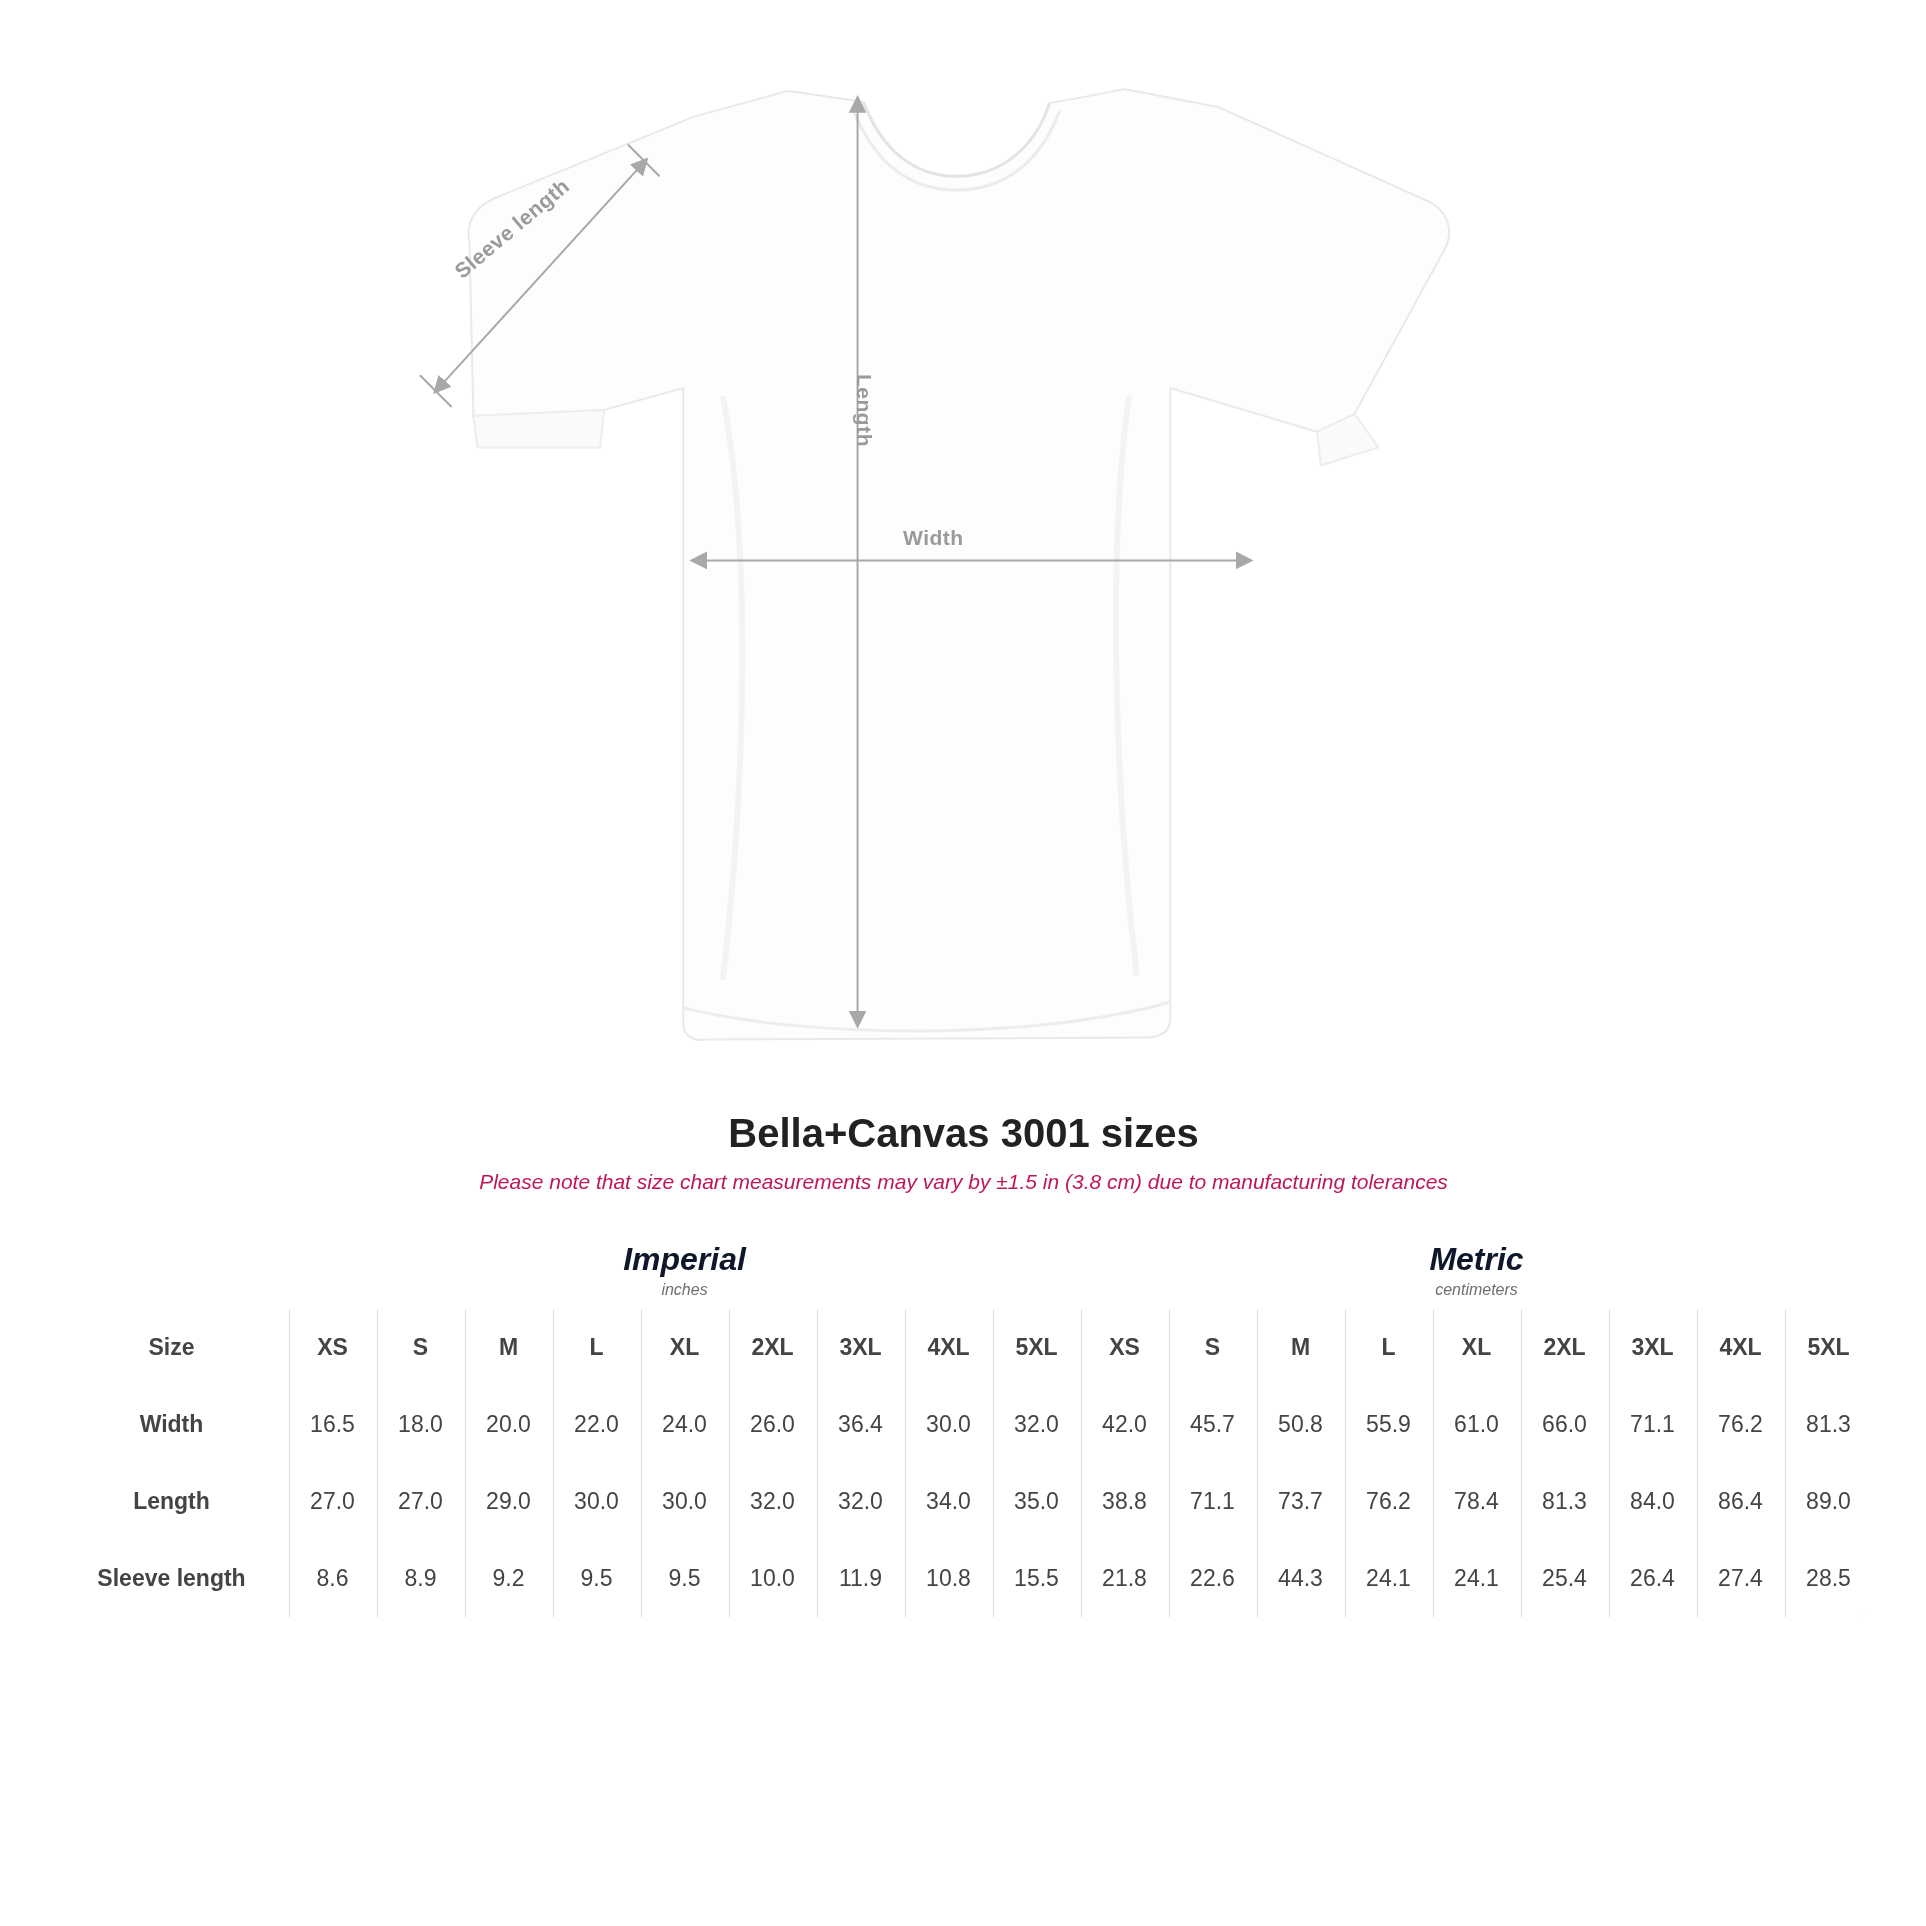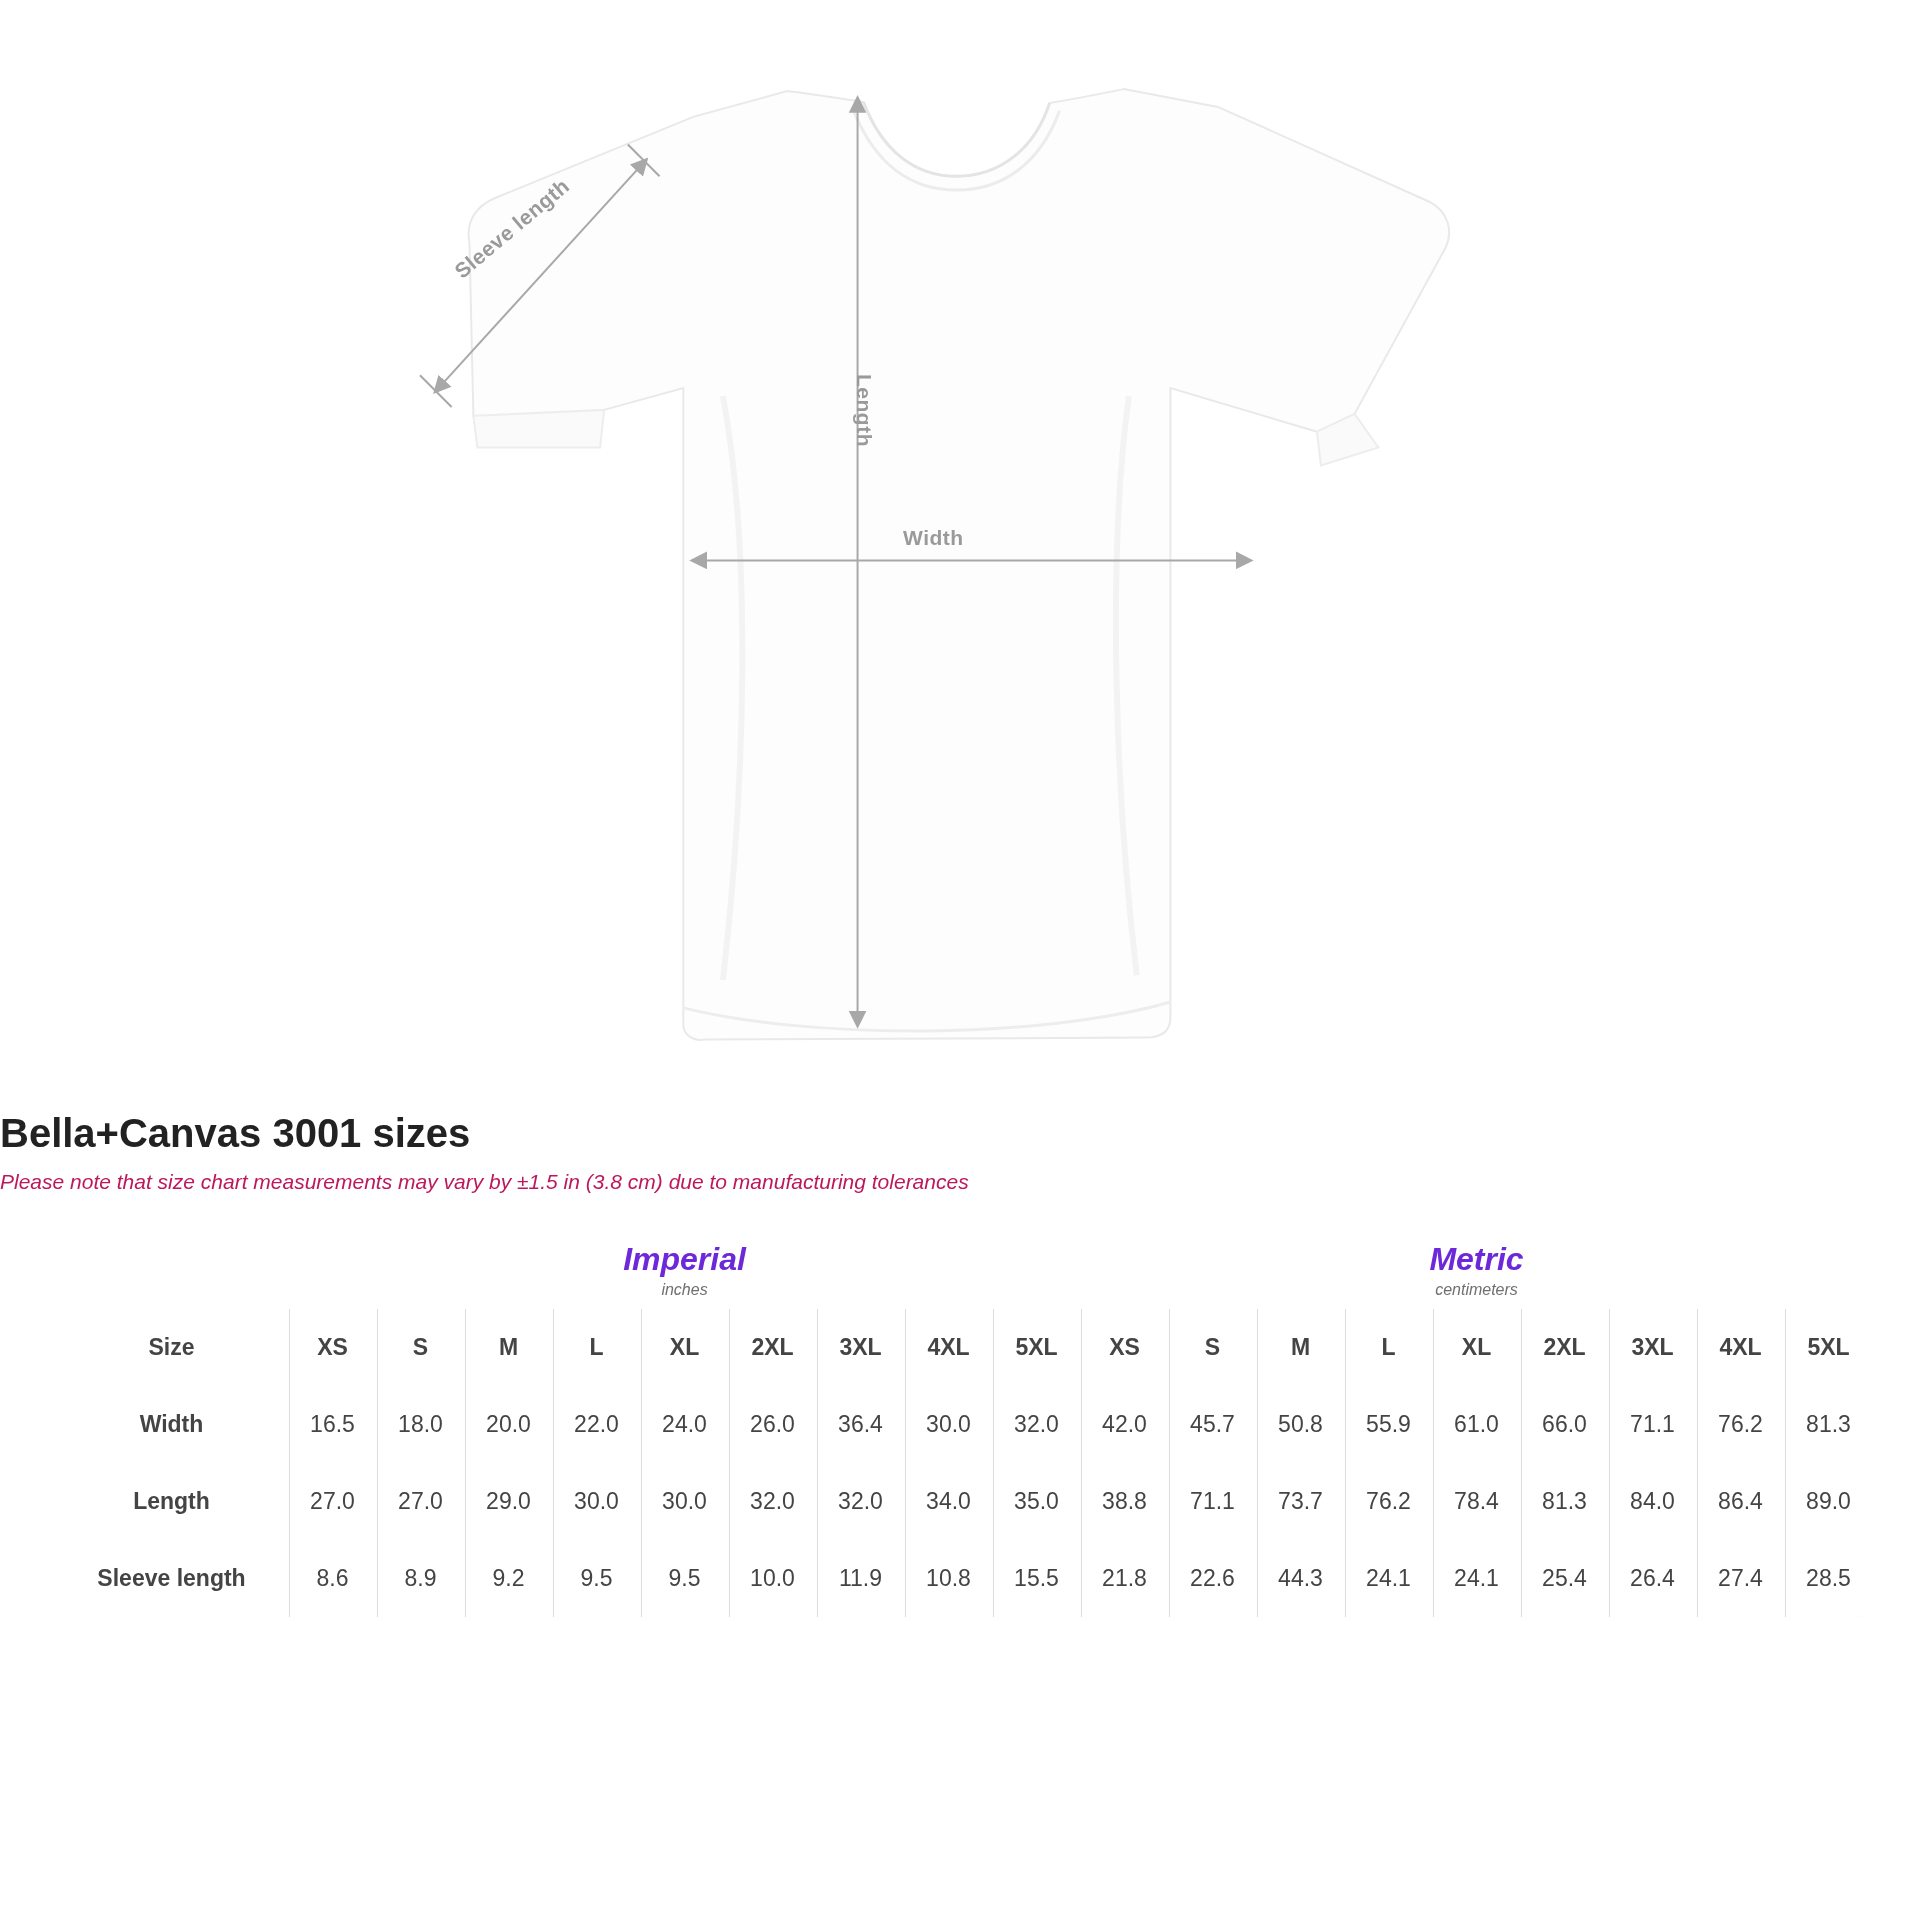--- a/index.html
+++ b/index.html
@@ -53,20 +53,21 @@
     transform: rotate(90deg);
     transform-origin: left top;
   }
   .lbl-width {
     left: 903px;
     top: 526px;
   }
 
   
   .title-block {
+    text-align: center;
     margin-top: 12px;
   }
   .chart-title {
     font-size: 40px;
     font-weight: bold;
     color: #222222;
     margin: 0 0 14px 0;
   }
   .chart-note {
     font-size: 21px;
@@ -105,21 +106,21 @@
   .grp-row td.corner-left {
     border-top-left-radius: 18px;
   }
   .grp-row td.corner-right {
     border-top-right-radius: 18px;
   }
   .grp-title {
     font-size: 32px;
     font-weight: bold;
     font-style: italic;
-    color: #6d28d9;
+    color: #0f172a;
     line-height: 1.1;
   }
   .grp-sub {
     font-size: 16px;
     font-style: italic;
     color: #6f6f6f;
     margin-top: 4px;
   }
   
   .size-row td {

